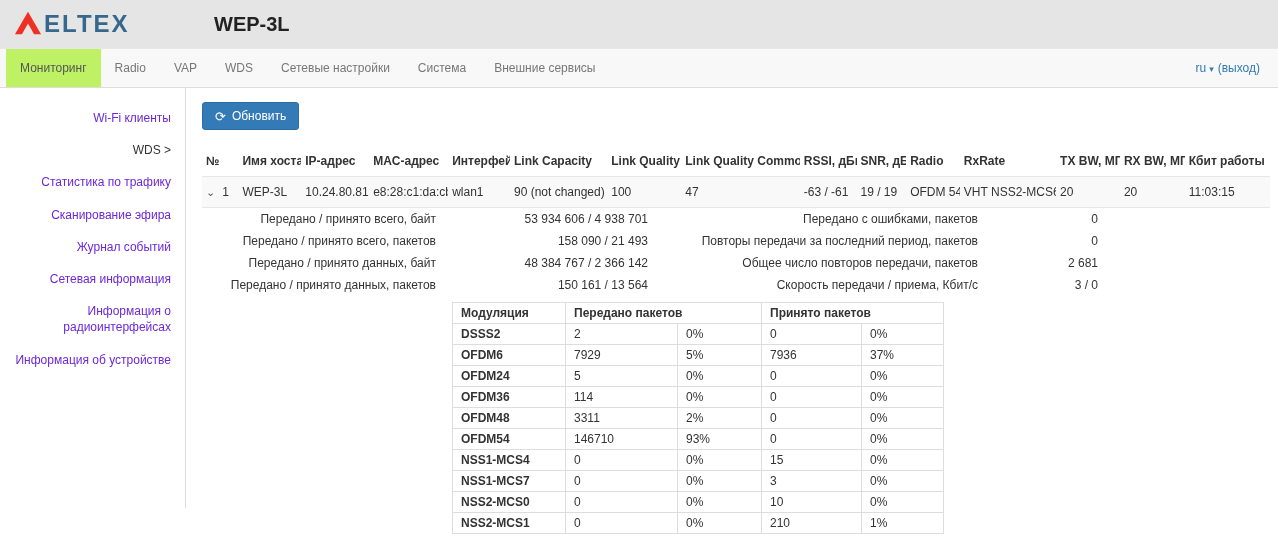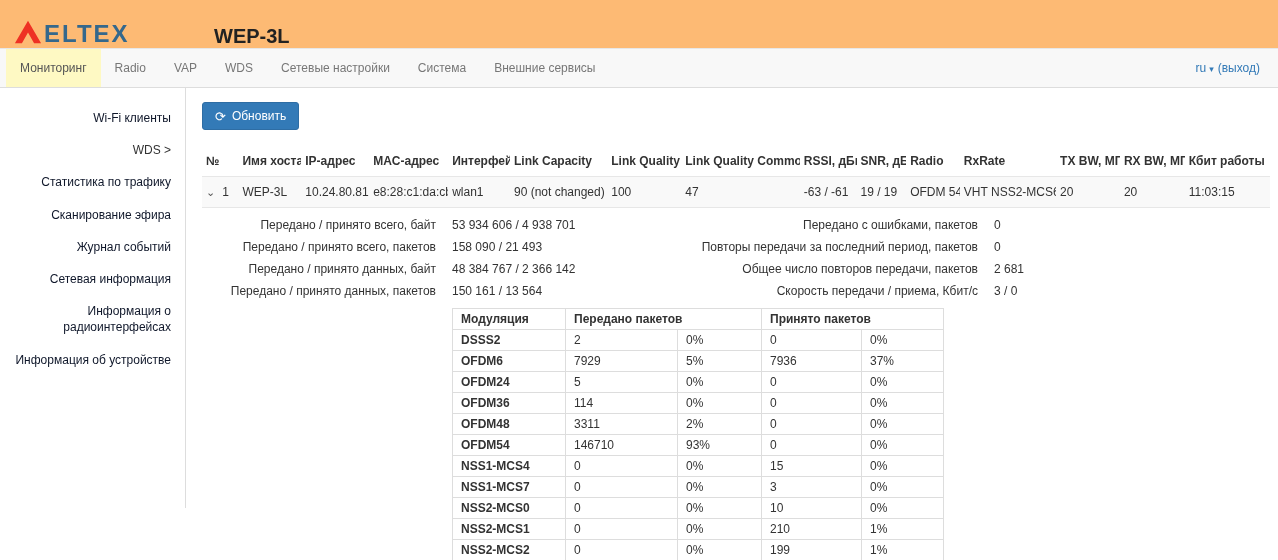--- a/index.html
+++ b/index.html
@@ -1,59 +1,59 @@
 <!DOCTYPE html>
 <html><head>
 <meta charset="utf-8">
 <style>
   * { box-sizing: border-box; margin: 0; padding: 0; }
   html,body { width: 1278px; height: 560px; overflow: hidden; background: #fff;
     font-family: "Liberation Sans", sans-serif; font-size: 12px; color: #333; }
 
   
-  .header { height: 48px; display: flex; align-items: flex-end; padding-left: 14px; background: #fdba74; }
+  .header { height: 48px; display: flex; align-items: center; padding-left: 14px; background: #e5e5e5; }
   .logo { display: flex; align-items: center; width: 170px; }
   .logo-text { font-size: 24px; font-weight: bold; color: #35688c; letter-spacing: 2px; margin-left: 2px; }
   .model-title { font-size: 20px; font-weight: bold; color: #222; margin-left: 30px; }
 
   
   .navbar { height: 40px; background: #f8f8f8; border-top: 1px solid #e7e7e7; border-bottom: 1px solid #ddd;
     display: flex; align-items: stretch; padding-left: 6px; }
   .nav-tab { display: flex; align-items: center; padding: 0 14px; color: #777; cursor: pointer; }
-  .nav-tab.active { background: #fef9c3; color: #555; text-align: center; }
+  .nav-tab.active { background: #bef264; color: #555; text-align: center; }
   .nav-right { margin-left: auto; display: flex; align-items: center; gap: 4px; padding-right: 18px; }
   .nav-link { color: #337ab7; cursor: pointer; }
   .caret { font-size: 9px; color: #337ab7; margin-left: 3px; }
 
   
   .layout { display: flex; align-items: flex-start; height: 470px; }
   .sidebar { width: 186px; min-height: 420px; padding: 22px 14px 0 0; text-align: right; border-right: 1px solid #ddd; }
-  .side-item { display: block; color: #0f172a; margin-bottom: 16px; line-height: 1.35; cursor: pointer; }
+  .side-item { display: block; color: #6d28d9; margin-bottom: 16px; line-height: 1.35; cursor: pointer; }
   .side-item.active { color: #333; padding-left: 12px; }
   .content { flex: 1; padding: 14px 8px 0 16px; }
 
   
   .btn-refresh { background: #337ab7; border: 1px solid #2e6da4; color: #fff; border-radius: 3px;
     padding: 6px 12px; font-size: 12px; font-family: "Liberation Sans", sans-serif;
     display: inline-flex; align-items: center; gap: 6px; cursor: pointer; }
   .refresh-glyph { font-size: 13px; line-height: 1; }
 
   
   .clients { width: 100%; border-collapse: collapse; margin-top: 16px; table-layout: fixed; }
   .clients th { text-align: left; font-weight: bold; padding: 8px 4px; white-space: nowrap; overflow: hidden; }
   .clients td { padding: 8px 4px; background: #f9f9f9; border-top: 1px solid #e7e7e7;
     border-bottom: 1px solid #e7e7e7; white-space: nowrap; overflow: hidden; }
   .expander { color: #555; margin-right: 7px; cursor: pointer; font-size: 11px; }
 
   
-  .stats { display: flex; margin-top: 6px; }
+  .stats { display: flex; }
   .stats table { border-collapse: collapse; }
   .stats td { padding: 4px 4px; vertical-align: top; }
   .lbl { text-align: right; }
-  .val { text-align: left; padding-left: 12px !important; }
+  .val { text-align: right; padding-left: 12px !important; }
   .stats-left .lbl { width: 238px; }
   .stats-left .val { width: 212px; }
   .stats-right .lbl { width: 330px; }
   .stats-right .val { width: 120px; }
 
   
   .mod-table { border-collapse: collapse; margin: 6px 0 0 250px; }
   .mod-table th, .mod-table td { border: 1px solid #ddd; padding: 3px 8px; text-align: left; }
   .mod-table th { font-weight: bold; }
   .mod-table .c-name  { width: 113px; }
@@ -288,25 +288,18 @@
           <td>10</td>
           <td>0%</td>
         </tr>
         <tr>
           <td class="mod-name">NSS2-MCS1</td>
           <td>0</td>
           <td>0%</td>
           <td>210</td>
           <td>1%</td>
         </tr>
-        <tr>
-          <td class="mod-name">NSS2-MCS2</td>
-          <td>0</td>
-          <td>0%</td>
-          <td>199</td>
-          <td>1%</td>
-        </tr>
 
       </tbody>
     </table>
 
   </div>
 </div>
 
 </body></html>

